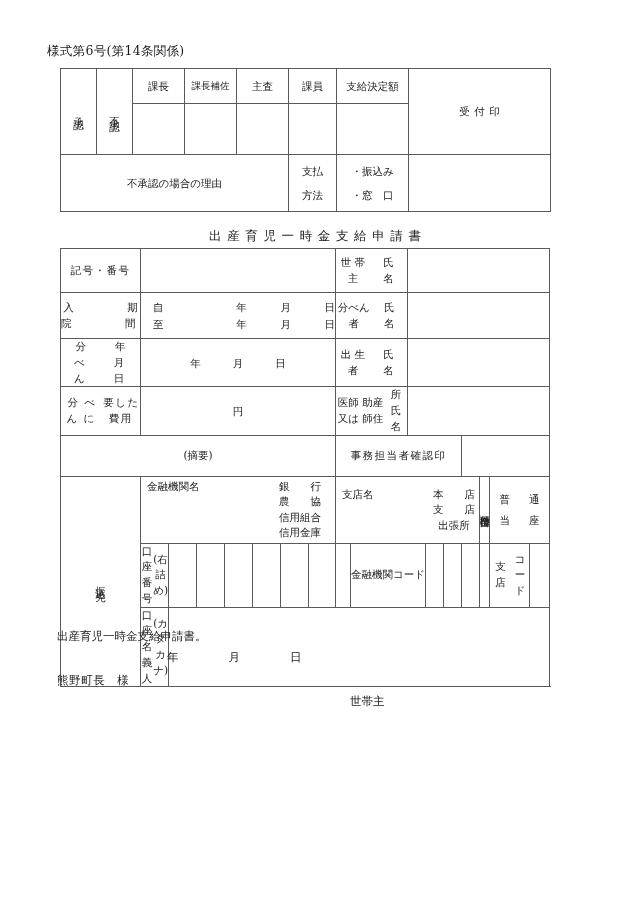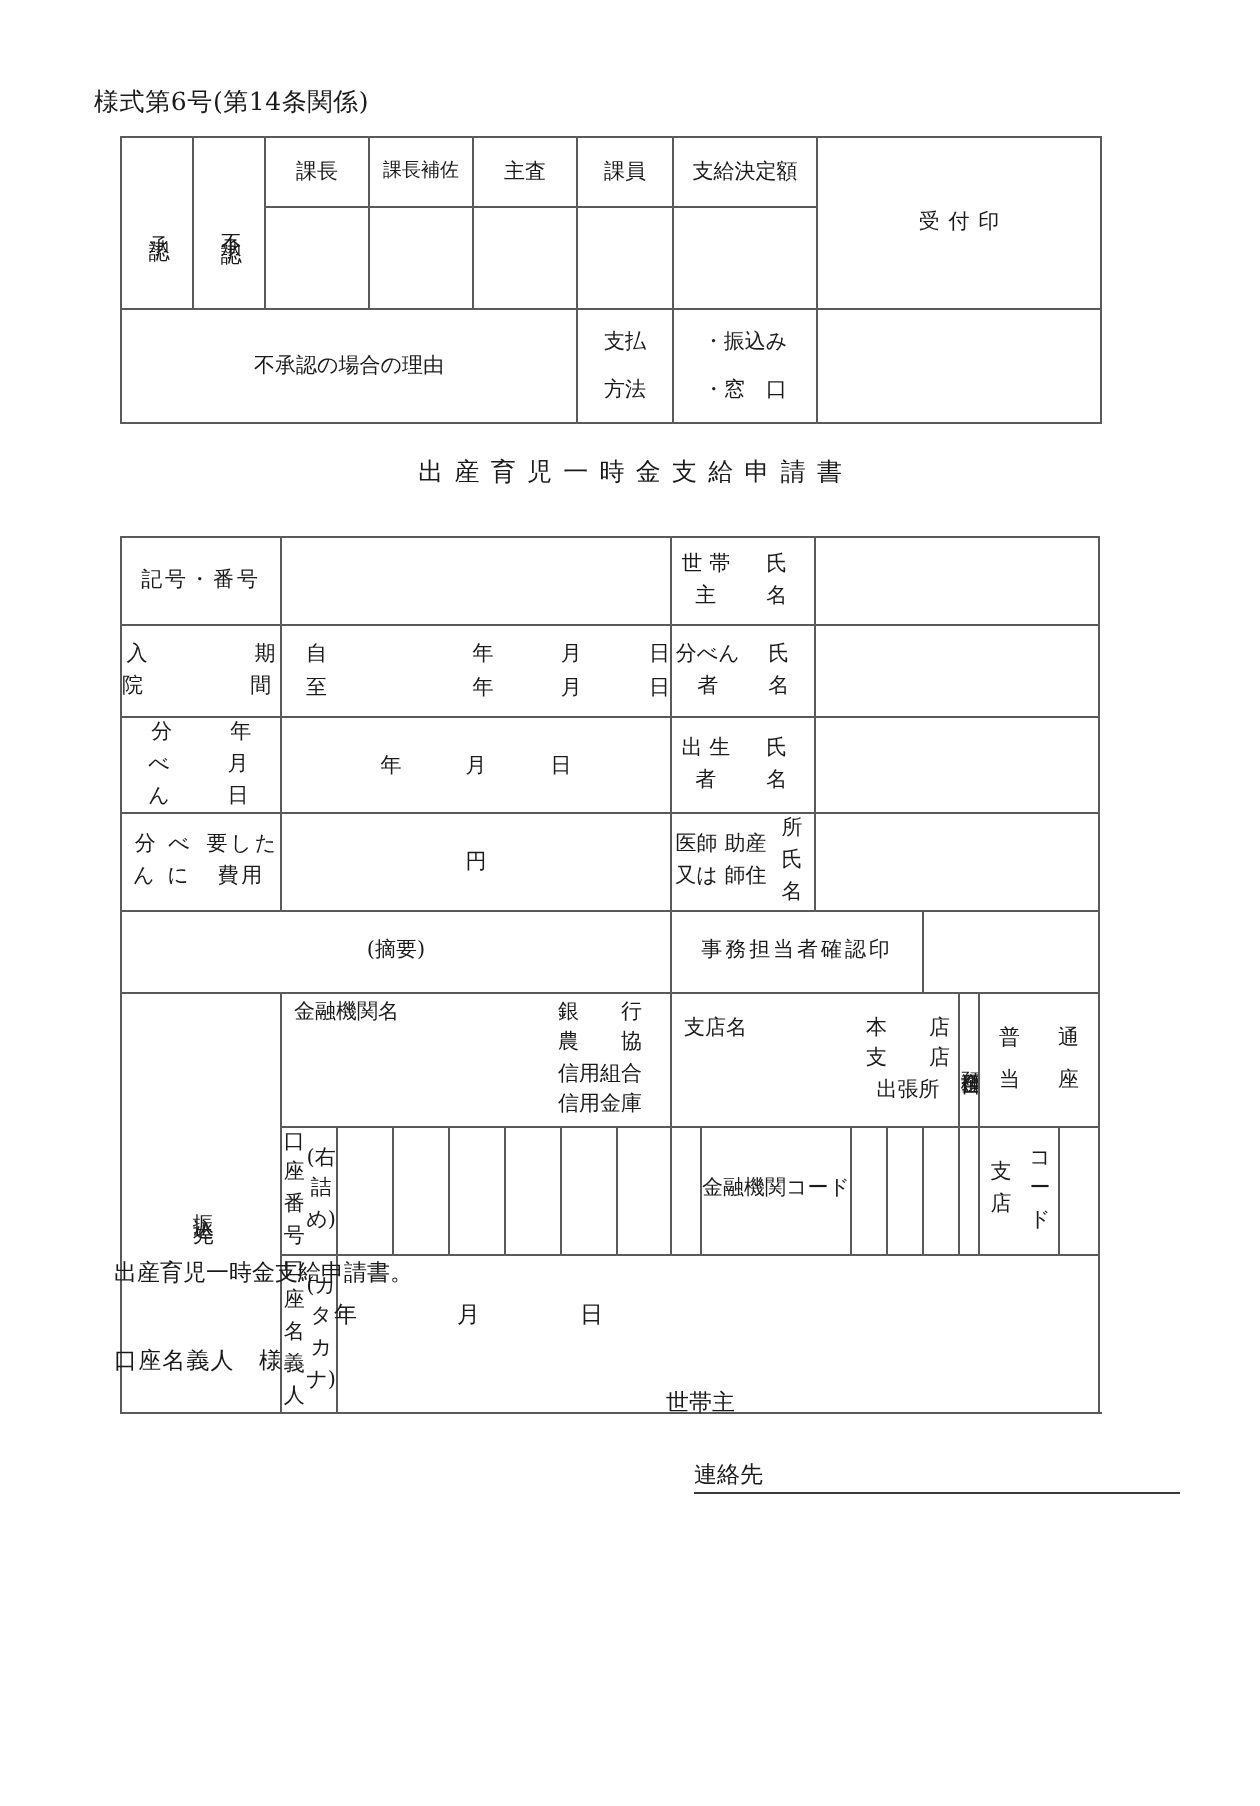--- a/index.html
+++ b/index.html
@@ -94,21 +94,21 @@
     left: 0;
     right: 0;
     top: 228px;
     text-align: center;
     font-size: 12.5px;
     letter-spacing: 0.45em;
     text-indent: 0.45em;
   }
 
   
-  #application-table { left: 60px; top: 268px; width: 489px; padding-left: 20px; }
+  #application-table { left: 60px; top: 248px; width: 489px; padding-left: 20px; }
 
   .cell-date-from-to {
     display: flex;
     flex-direction: column;
     justify-content: center;
     height: 100%;
     line-height: 1.6;
   }
   .date-line {
     display: flex;
@@ -177,21 +177,21 @@
     white-space: nowrap;
   }
   #apply-statement { left: 57px; top: 629px; }
   #apply-date { left: 145px; top: 650px; letter-spacing: 0.1em; }
   #apply-date span { padding: 0 22px; }
   #addressee { left: 57px; top: 673px; letter-spacing: 0.05em; }
 
   
   #signature-block {
     position: absolute;
-    left: 333px;
+    left: 350px;
     top: 694px;
     width: 257px;
     font-size: 11.5px;
   }
   #signature-block .head { margin-bottom: 4px; }
   .sig-field {
     display: flex;
     align-items: flex-end;
     margin-top: 21px;
     padding-left: 14px;
@@ -491,26 +491,22 @@
     </tr>
   </tbody>
     </table>
 
   <div class="stmt" id="apply-statement">出産育児一時金支給申請書。</div>
   <div class="stmt" id="apply-date">
     <span>年</span>
     <span>月</span>
     <span>日</span>
   </div>
-  <div class="stmt" id="addressee">口座名義人　様</div>
+  <div class="stmt" id="addressee">熊野町長　様</div>
 
   <div id="signature-block">
     <div class="head">世帯主</div>
 
 
 
-    <div class="sig-field">
-      <span class="sig-label">連絡先</span>
-      <span class="sig-line"></span>
-    </div>
   </div>
 
 </div>
 
 </body></html>

